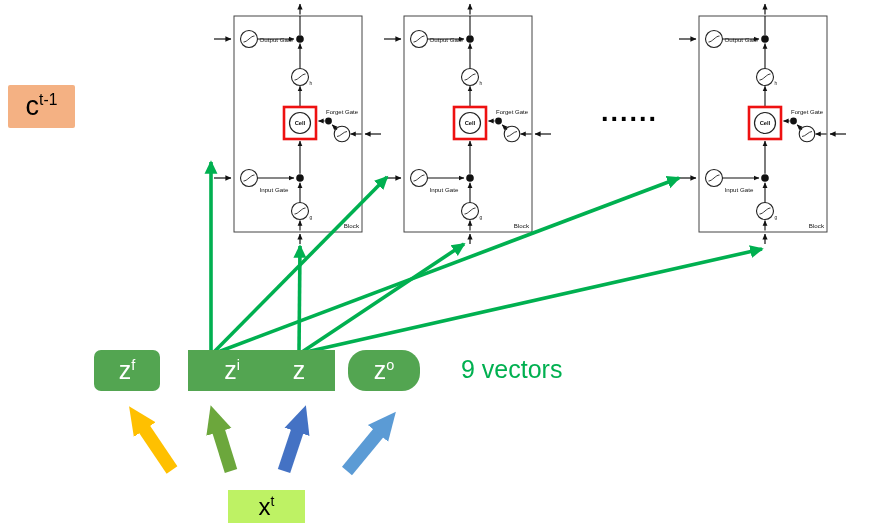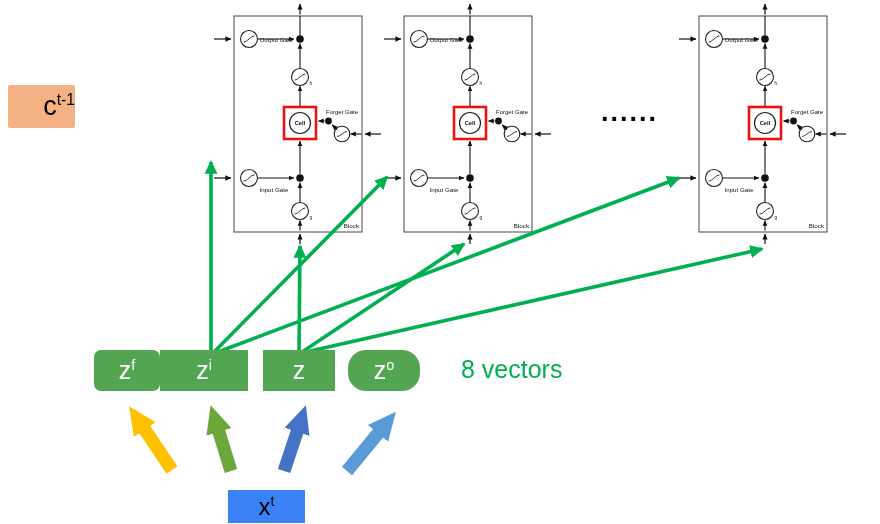--- a/index.html
+++ b/index.html
@@ -9,32 +9,32 @@
     background: #ffffff;
     font-family: "Liberation Sans", sans-serif;
     position: relative; overflow: hidden;
   }
   .stage { position: relative; width: 880px; height: 524px; background: #fff; overflow: hidden; }
   svg text { font-family: "Liberation Sans", sans-serif; }
   .abs { position: absolute; }
   .cbox {
     left: 8px; top: 85px; width: 67px; height: 43px;
     background: #F4B183; border-radius: 2px; color: #000;
-    font-size: 27px; display: flex; align-items: center; justify-content: flex-end;
+    font-size: 27px; display: flex; align-items: center; justify-content: center;
   }
   .vector-label { left: 30px; top: 142px; color: #FF0000; font-size: 25px; }
   .ellipsis { left: 601px; top: 97px; color: #000; font-size: 27px; font-weight: bold; letter-spacing: 2px; }
   .zbox {
     top: 350px; height: 41px; background: #53A551; color: #fff; font-size: 25px;
     display: flex; align-items: center; justify-content: center;
   }
   .fourvec { left: 461px; top: 355px; color: #00B050; font-size: 25px; }
   .xbox {
     left: 228px; top: 490px; width: 77px; height: 33px;
-    background: #3b82f6; color: #000; font-size: 24px;
+    background: #bef264; color: #000; font-size: 24px;
     display: flex; align-items: center; justify-content: center;
   }
   sup { font-size: 58%; line-height: 0; }
 </style>
 </head>
 <body>
 
 <div class="stage">
 
   <svg width="880" height="524" viewBox="0 0 880 524" style="position:absolute;left:0;top:0;">
@@ -163,28 +163,28 @@
 
   <div class="abs cbox">
     <span><span>c</span><sup>t-1</sup></span>
   </div>
 
   <div class="abs ellipsis">......</div>
 
   <div class="abs zbox" style="left:94px;width:66px;border-radius:7px;">
     <span><span>z</span><sup>f</sup></span>
   </div>
-  <div class="abs zbox" style="left:160px;width:88px;">
+  <div class="abs zbox" style="left:188px;width:88px;">
     <span><span>z</span><sup>i</sup></span>
   </div>
   <div class="abs zbox" style="left:263px;width:72px;">
     <span><span>z</span><sup></sup></span>
   </div>
   <div class="abs zbox" style="left:348px;width:72px;border-radius:18px;">
     <span><span>z</span><sup>o</sup></span>
   </div>
-  <div class="abs fourvec">8 vectors</div>
+  <div class="abs fourvec">9 vectors</div>
 
   <div class="abs xbox">
     <span><span>x</span><sup>t</sup></span>
   </div>
 
 </div>
 
 </body></html>

